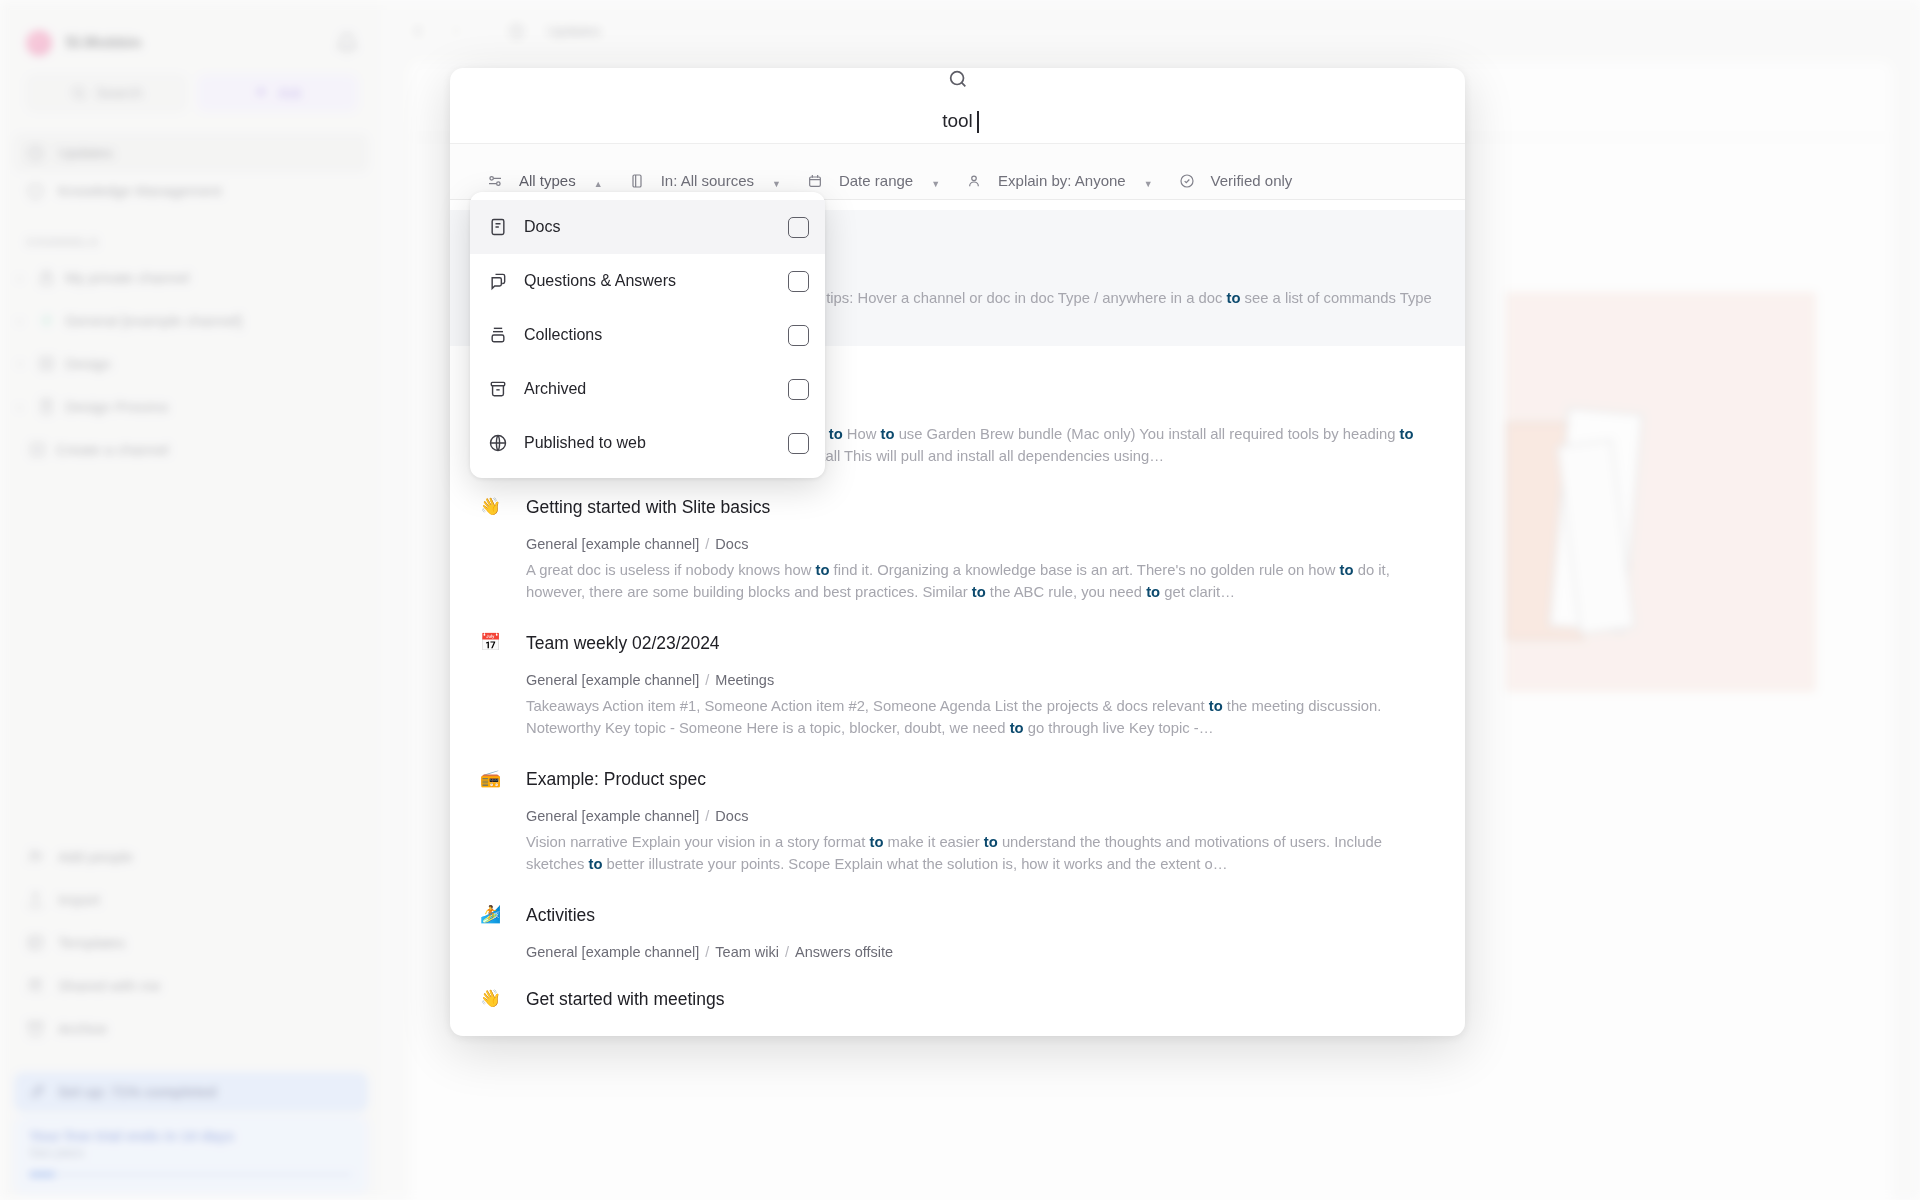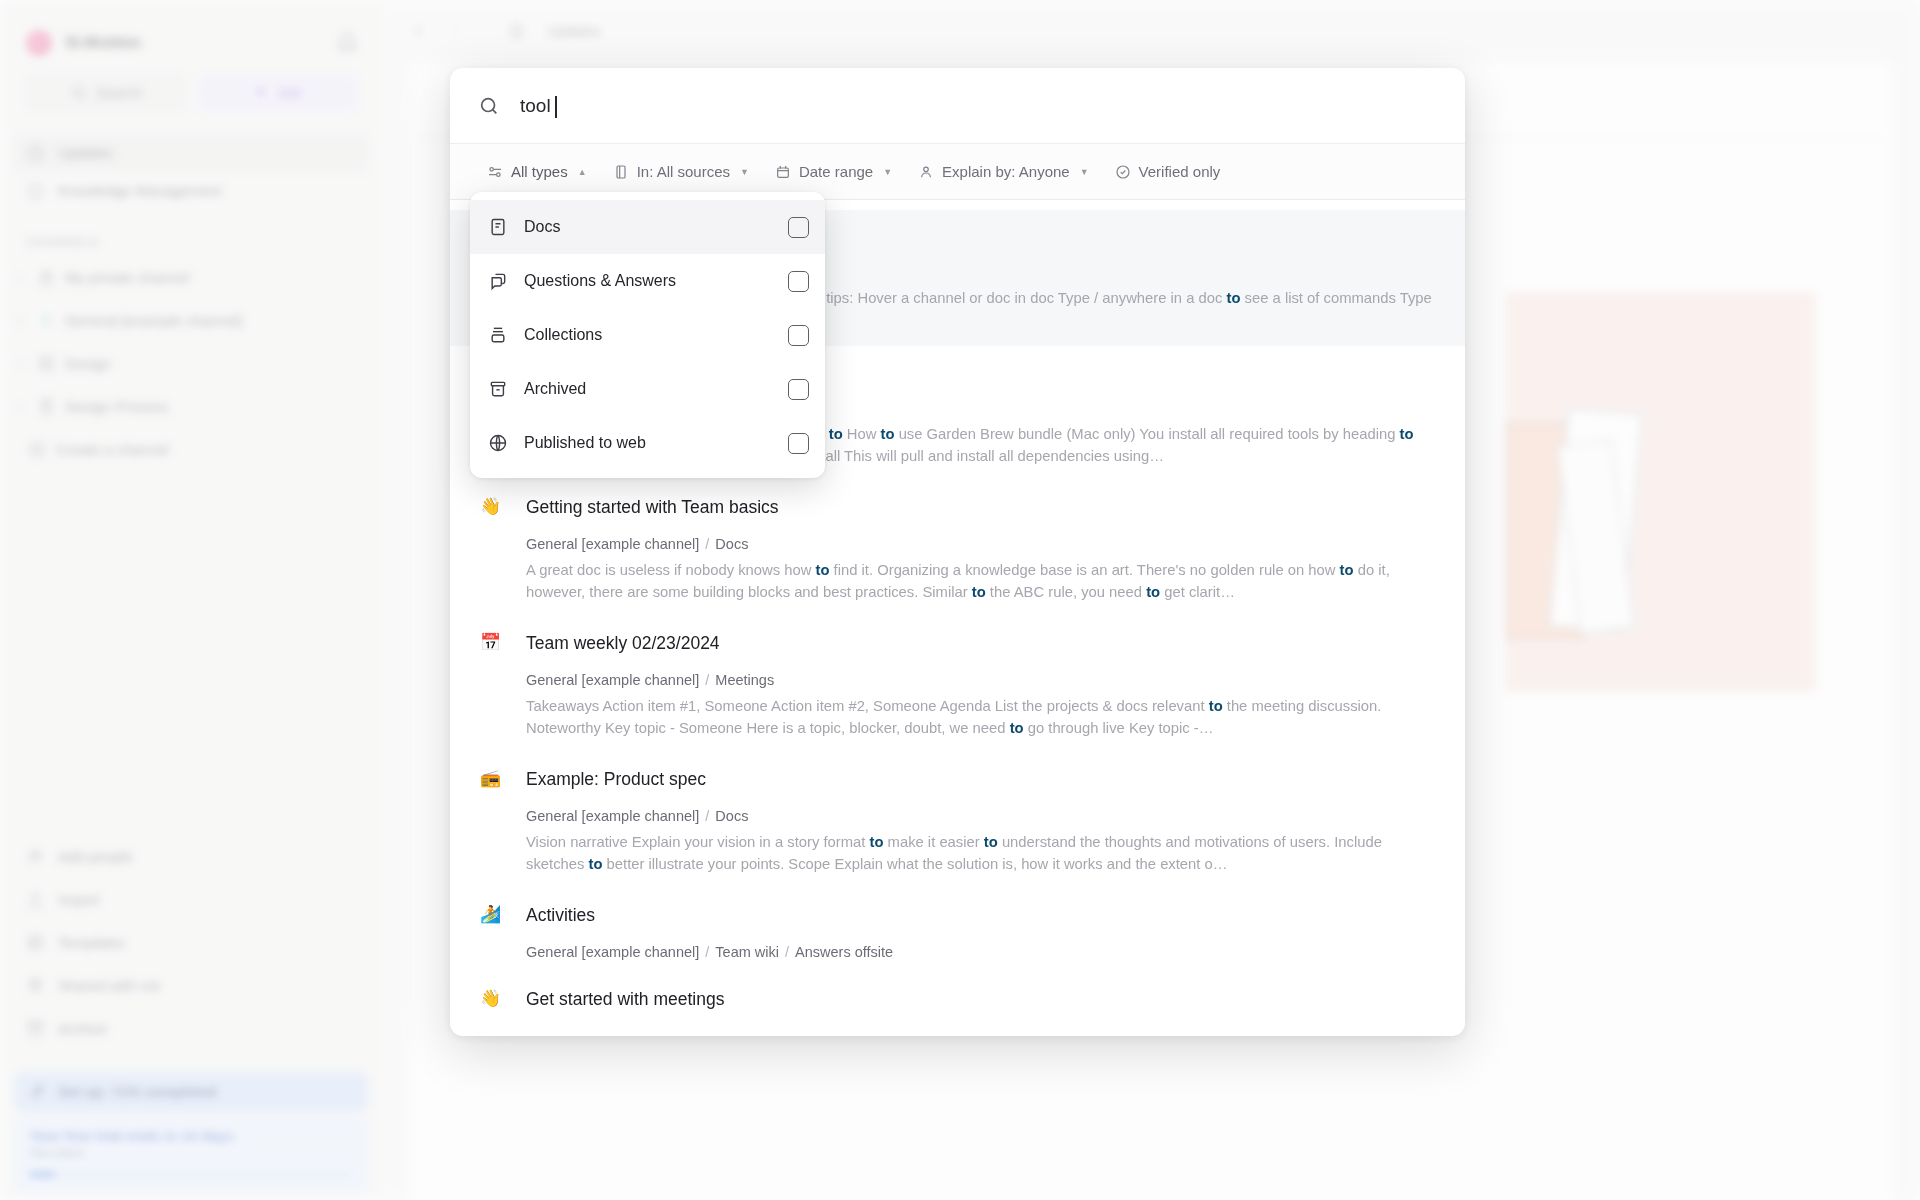--- a/index.html
+++ b/index.html
@@ -102,35 +102,35 @@
 
   
   #overlay { position: absolute; inset: 0; background: rgba(250,250,250,.45); }
 
   .modal {
     position: absolute; left: 450px; top: 68px; width: 1015px;
     background: #fff; border-radius: 13px;
     box-shadow: 0 14px 52px rgba(0,0,0,.14), 0 2px 10px rgba(0,0,0,.07);
     overflow: visible;
   }
-  .m-search { display: flex; align-items: center; gap: 20px; height: 75px; padding: 0 28px; }
+  .m-search { display: flex; align-items: center; gap: 20px; height: 75px; padding: 0 28px; flex-direction: column; }
   .m-search .sico { width: 22px; height: 22px; color: #5d5d66; flex: 0 0 22px; }
   .m-query { font-size: 19px; color: #26262c; position: relative; }
   .m-query::after {
     content: ""; position: absolute; right: -6px; top: 1px; width: 1.5px; height: 22px;
     background: #26262c;
   }
 
   .m-filters {
     display: flex; align-items: center; gap: 0; height: 57px;
     padding: 0 24px; border-top: 1px solid #eeeeee; border-bottom: 1px solid #ebebeb;
     background: #fcfcfc; border-radius: 0;
   }
   .fchip {
-    display: flex; align-items: center; gap: 8px;
+    display: flex; align-items: flex-end; gap: 16px;
     height: 34px; padding: 0 13px; border-radius: 8px;
     font-size: 15px; color: #70707a; white-space: nowrap;
   }
   .fchip .fi { width: 16px; height: 16px; flex: 0 0 16px; color: #82828c; }
   .fchip .car { font-size: 9px; color: #9a9aa3; margin-left: 2px; }
   .fchip.open { color: #5f5f69; }
 
   .m-results { padding: 10px 0 18px 0; }
   .res {
     padding: 12px 30px 14px 30px;
@@ -415,21 +415,21 @@
         <div>
           <div class="res-title">&nbsp;</div>
           <div class="res-path">&nbsp;</div>
           <div class="res-snip">To learn about Garden and the setup, head of <b>to</b> How <b>to</b> use Garden Brew bundle (Mac only) You install all required tools by heading <b>to</b> mono-repo root and running: brew bundle install This will pull and install all dependencies using…</div>
         </div>
       </div>
 
       <div class="res">
         <div class="res-emoji">👋</div>
         <div>
-          <div class="res-title">Getting started with Team basics</div>
+          <div class="res-title">Getting started with Slite basics</div>
           <div class="res-path"><span>General [example channel]</span><span class="sep">/</span><span>Docs</span></div>
           <div class="res-snip">A great doc is useless if nobody knows how <b>to</b> find it. Organizing a knowledge base is an art. There's no golden rule on how <b>to</b> do it, however, there are some building blocks and best practices. Similar <b>to</b> the ABC rule, you need <b>to</b> get clarit…</div>
         </div>
       </div>
 
       <div class="res">
         <div class="res-emoji">📅</div>
         <div>
           <div class="res-title">Team weekly 02/23/2024</div>
           <div class="res-path"><span>General [example channel]</span><span class="sep">/</span><span>Meetings</span></div>

